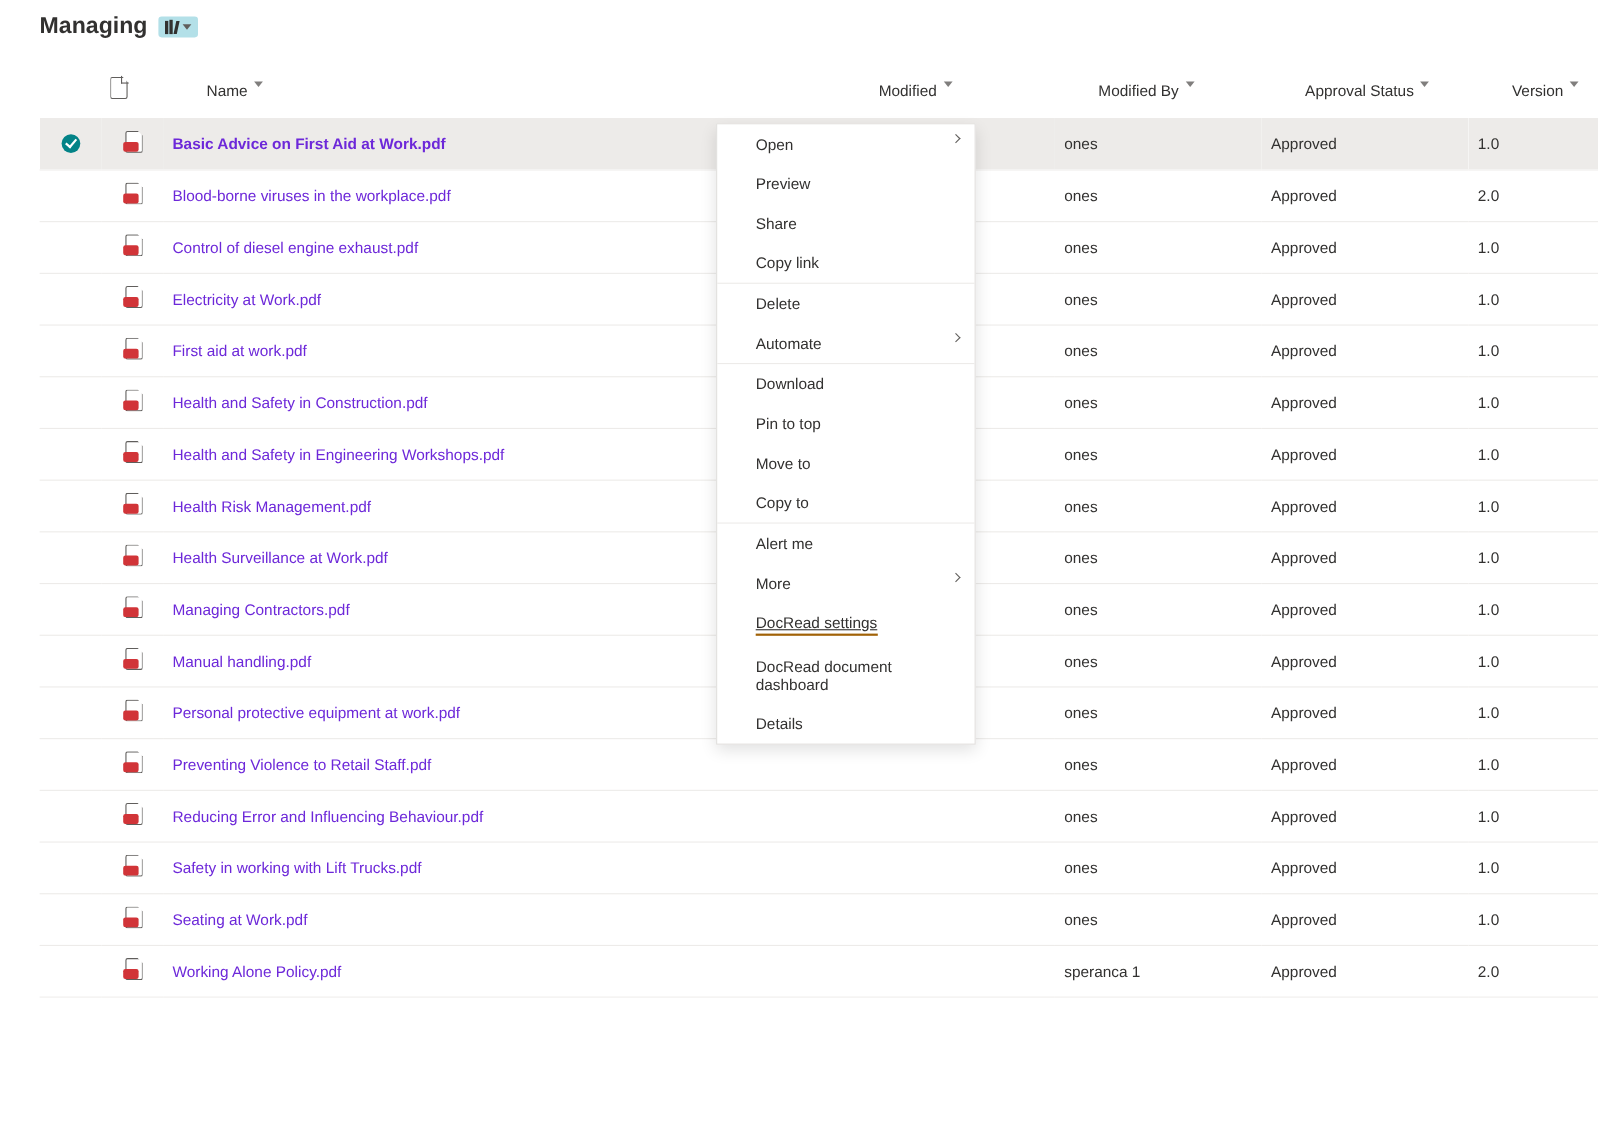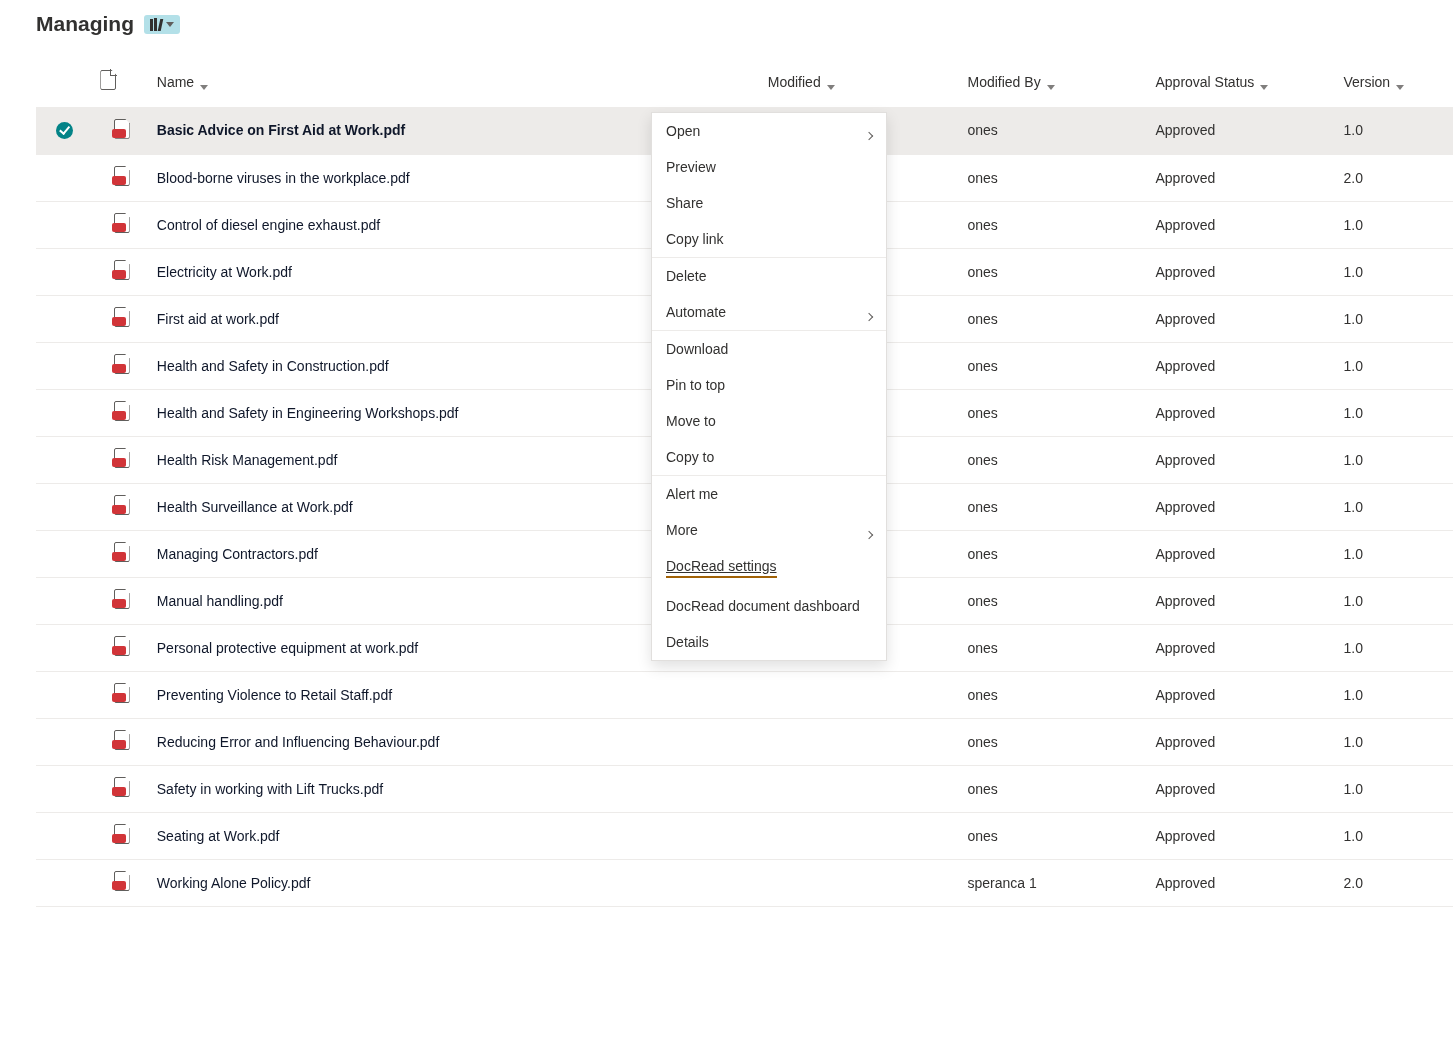--- a/index.html
+++ b/index.html
@@ -61,23 +61,24 @@
   table.list th {
     text-align: left;
     font-weight: 400;
     color: #323130;
     padding: 10px 8px 14px 8px;
     font-size: 14px;
     white-space: nowrap;
   }
   .col-sort {
     display: inline-flex;
-    align-items: flex-end;
+    align-items: flex-start;
     gap: 6px;
     cursor: pointer;
+    margin-left: 31px;
   }
   .col-sort .chev-down { border-top-color:#605e5c; opacity:.8;}
   table.list td {
     padding: 0 8px;
     height: 47px;
     vertical-align: middle;
     white-space: nowrap;
     overflow: hidden;
     text-overflow: ellipsis;
   }
@@ -135,39 +136,40 @@
     display:inline-flex; gap:18px; align-items:center; color:#605e5c;
     margin-left: 12px;
     visibility:hidden;
   }
   tr.selected .row-actions{visibility:visible;}
   .share-icon, .more-icon{cursor:pointer; display:inline-flex;}
   .share-icon svg{width:17px;height:17px;}
   .more-icon{letter-spacing:1px; font-weight:600;}
 
   .name-cell{display:flex; align-items:center;}
-  .file-name{ color:#0f172a; }
+  .file-name{ color:#6d28d9; }
 
   .flex-fill{flex:1;}
 
   .context-menu{
     position:absolute;
     top:112px;
     left:651px;
     width:236px;
     background:#fff;
     border:1px solid #e1dfdd;
     box-shadow:0 6px 14px rgba(0,0,0,.12);
     font-size:14px;
     z-index:10;
   }
   .menu-item{
-    display:flex; align-items:flex-end; justify-content:space-between;
+    display:flex; align-items:flex-start; justify-content:space-between;
     padding:10px 14px;
     cursor:pointer;
+    margin-left:21px;
   }
   .menu-sep{height:1px;background:#edebe9;margin:0;}
   .menu-chev{
     width:6px;height:6px;border:solid #605e5c;border-width:1.5px 1.5px 0 0;transform:rotate(45deg);
   }
   .menu-item.underlined span:first-child{
     border-bottom:2px solid #a16207; padding-bottom:2px;text-decoration:underline;
   }
 </style>
 </head>

